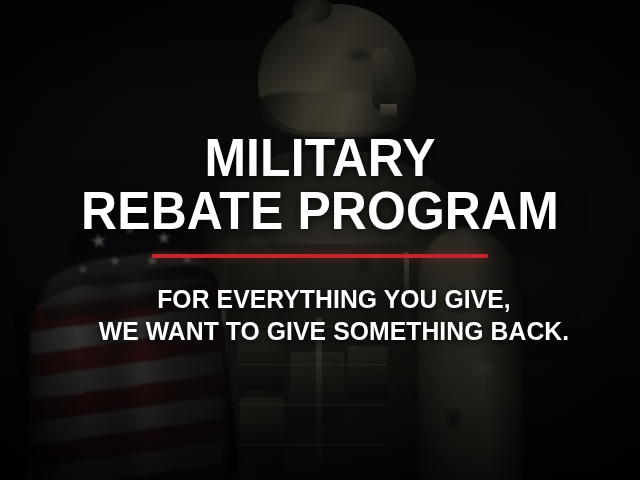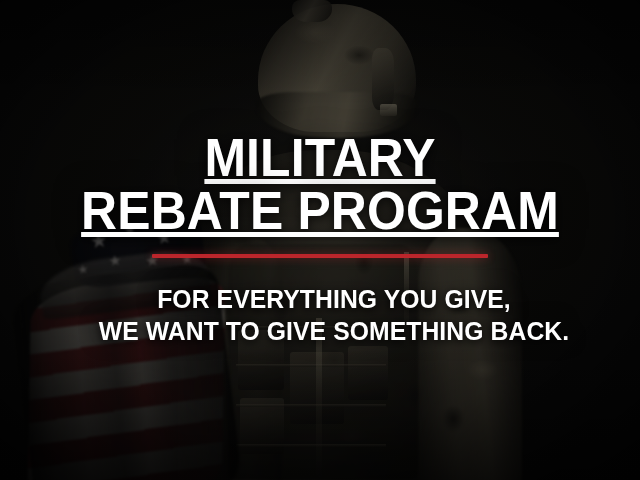--- a/index.html
+++ b/index.html
@@ -255,21 +255,20 @@
   }
 
   .headline {
     width:100%;
     text-align:center;
     color:#ffffff;
     font-family:"Liberation Sans", sans-serif;
     font-weight:bold;
     letter-spacing:0.2px;
     text-shadow:0 2px 10px rgba(0,0,0,0.75), 0 0 28px rgba(0,0,0,0.55);
-    text-decoration:underline;
   }
   .headline .line1 {
     display:block;
     font-size:53px;
     line-height:53px;
     transform:scaleX(0.94);
   }
   .headline .line2 {
     display:block;
     font-size:53px;

